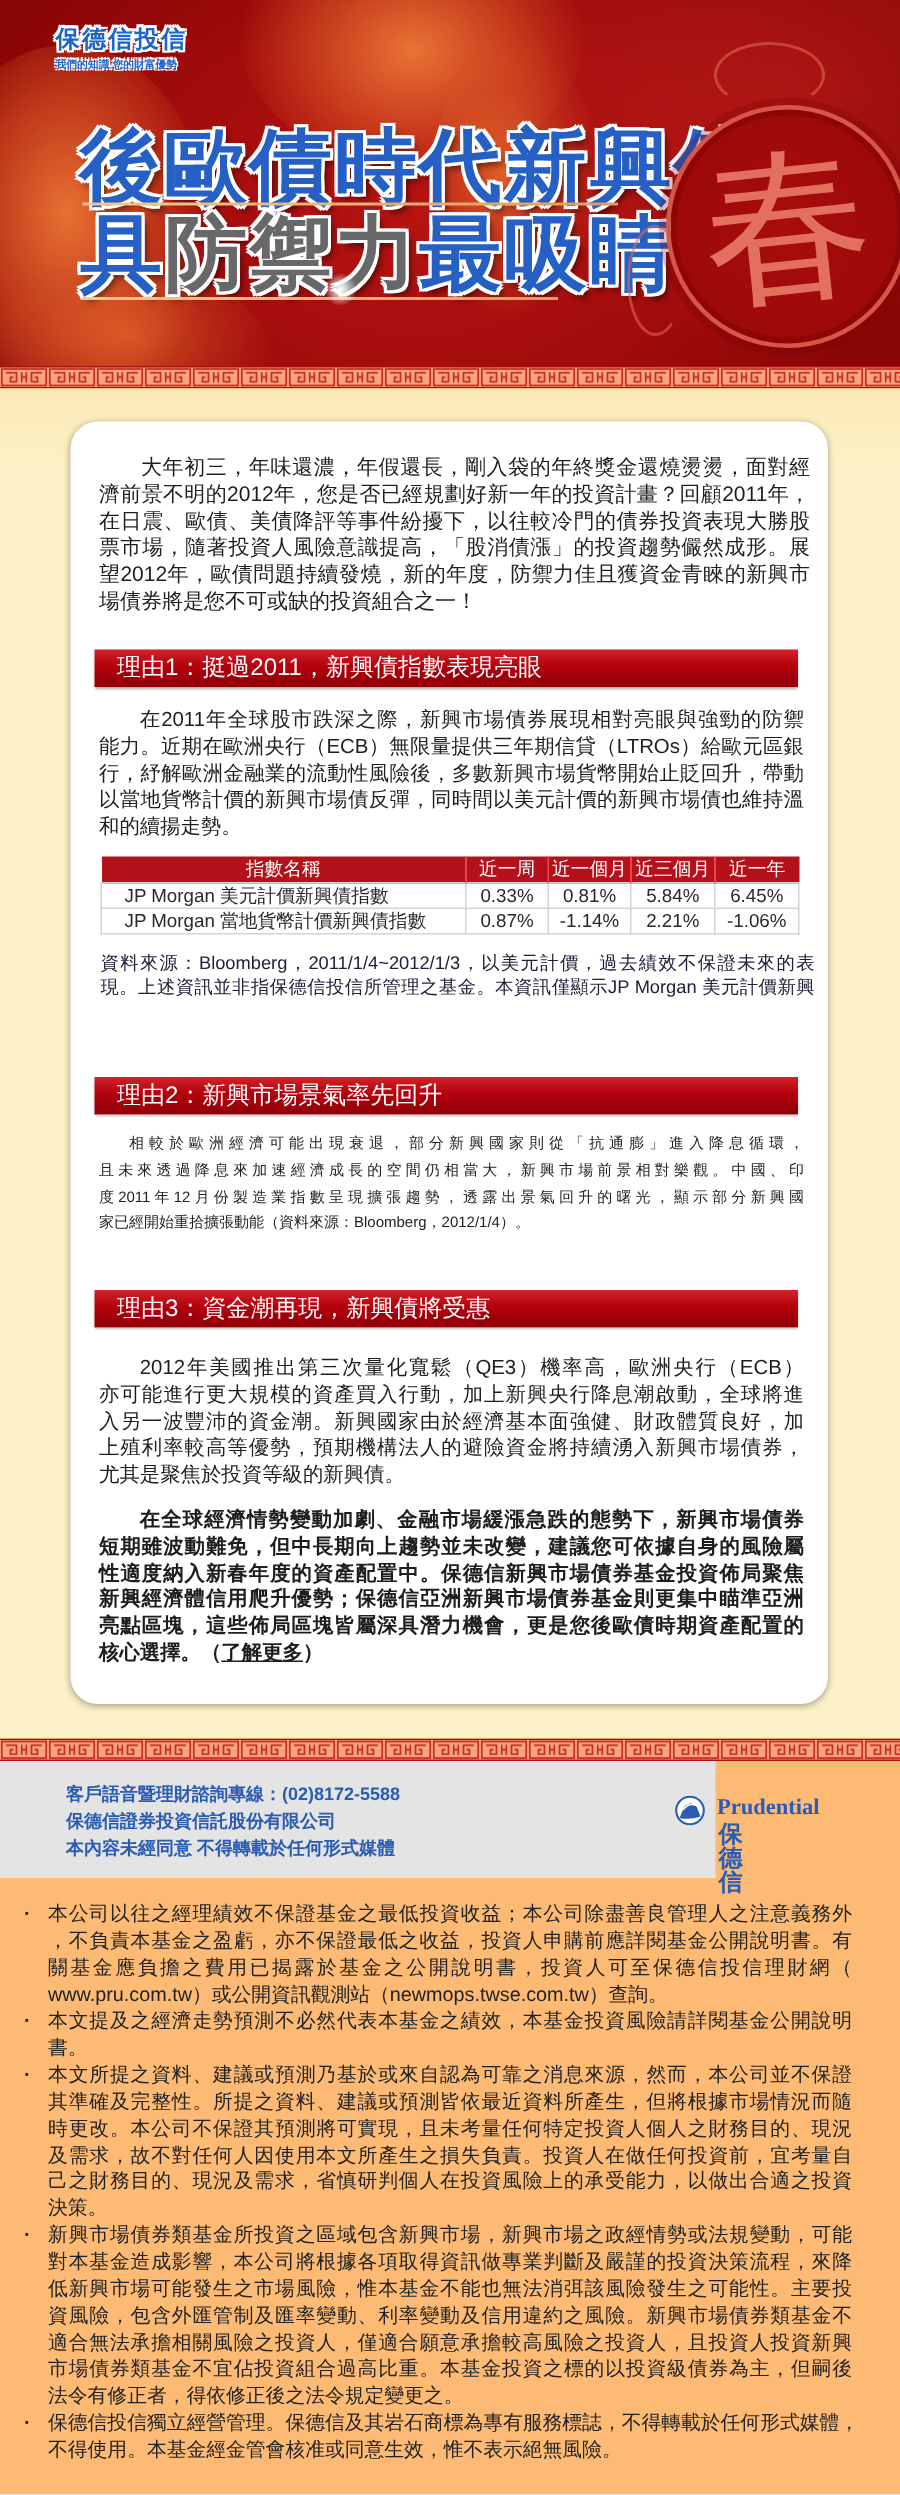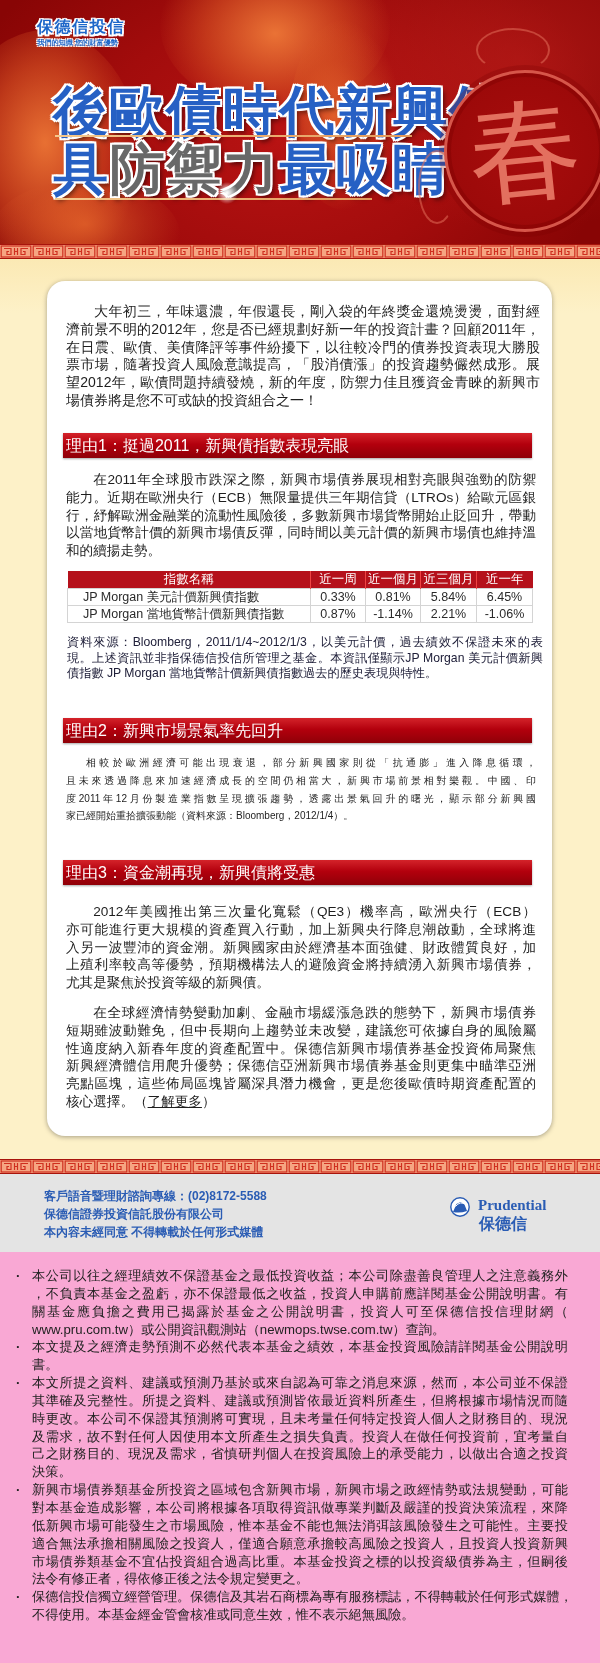--- a/index.html
+++ b/index.html
@@ -1,17 +1,17 @@
 <!DOCTYPE html>
 <html><head>
 <meta charset="utf-8">
 <style>
   html, body { margin:0; padding:0; background:#ffffff; }
   #page { position:relative; width:600px; height:1663px; overflow:hidden;
-          font-family:"Liberation Sans","DejaVu Sans",sans-serif; color:#1e1e1e; background:#f9a8d4; }
+          font-family:"Liberation Sans","DejaVu Sans",sans-serif; color:#1e1e1e; background:#fdba74; }
 
   
   .banner { position:absolute; left:0; top:0; width:600px; height:246px; overflow:hidden;
             background:
               radial-gradient(ellipse 240px 170px at 520px 60px, rgba(196,34,30,0.55) 0%, rgba(196,34,30,0) 100%),
               radial-gradient(ellipse 330px 230px at 280px 140px, #b81313 0%, #a20c0c 55%, #880505 100%); }
   .dragon { position:absolute; border-radius:50%; }
   .dg-a { left:-50px; top:30px;  width:190px; height:250px;
           background:radial-gradient(ellipse at 50% 45%, rgba(246,130,58,0.85) 0%, rgba(226,96,40,0.55) 40%, rgba(200,60,30,0) 72%); }
   .dg-b { left:160px; top:-60px; width:230px; height:170px;
@@ -65,43 +65,43 @@
   .ln.end { text-align-last:left; text-align:left; }
   .ln.ind { text-indent:2em; }
 
   .intro { left:19px; top:22px; width:474px; font-size:14px; }
   .intro .ln, .para .ln { height:17.8px; line-height:17.8px; }
   .para { left:19px; width:470px; font-size:13.6px; }
   .para.narrow { font-size:10px; }
   .r1p { top:190px; }
   .r2p { top:473px; }
   .r3p1 { top:622px; }
-  .r3p2 { top:723px; }
-
-  .bar { position:absolute; left:16px; width:469px; height:25px; box-sizing:border-box; padding-left:3px;
+  .r3p2 { top:723px;font-weight:bold; }
+
+  .bar { position:absolute; left:16px; width:469px; height:25px; box-sizing:border-box; padding-left:15px;
          background:linear-gradient(180deg,#d4232a 0%, #b3000d 45%, #8f0008 100%);
          box-shadow:0 1px 2px rgba(0,0,0,0.35); color:#fff; font-size:16px; line-height:25px; white-space:nowrap; }
   .bar1 { top:152px; }
   .bar2 { top:437px; }
   .bar3 { top:579px; }
 
   .idx { position:absolute; left:20px; top:290px; width:465px; border-collapse:collapse; table-layout:fixed; font-size:12.5px; }
   .idx th { background:#b5111b; color:#fff; font-weight:normal; height:17px; line-height:17px; padding:0;
             border-right:1px solid #ef4444; text-align:center; white-space:nowrap; }
   .idx th:last-child { border-right:none; }
   .idx td { height:16px; line-height:16px; padding:0; border:1px solid #d4d4d4; text-align:center; color:#2a2a2a; white-space:nowrap; }
   .idx td.name { text-align:left; padding-left:15px; }
 
   .note { left:20px; top:354px; width:476px; font-size:12.2px; color:#20203a; }
   .note .ln { height:15.6px; line-height:15.6px; }
 
   .learn-more { color:#1e1e1e; text-decoration:underline; cursor:pointer; }
 
   
-  .contact { position:absolute; left:0; top:1174px; width:600px; height:78px; background:#e4e4e4; }
+  .contact { position:absolute; left:0; top:1174px; width:477px; height:78px; background:#e4e4e4; }
   .contact-info { position:absolute; left:44px; top:13px; font-size:12px; font-weight:bold; color:#2a5cb4; line-height:18px; white-space:nowrap; }
   .brand-icon { position:absolute; left:450px; top:23px; width:20px; height:20px; }
   .brand-en { position:absolute; left:478px; top:22px; font-family:"Liberation Serif",serif; font-weight:bold; font-size:15px; line-height:18px; color:#2a5cb4; }
   .brand-zh { position:absolute; left:479px; top:42px; font-size:16px; font-weight:bold; line-height:16px; color:#2a5cb4; }
 
   
   .disc { position:absolute; left:0; top:1267px; width:600px; font-size:13.2px; color:#222; }
   .disc-item { position:relative; padding-left:32px; }
   .disc-item .ln { width:536px; height:17.85px; line-height:17.85px; }
   .bullet { position:absolute; left:16px; top:0; height:17.85px; line-height:17.85px; font-weight:bold; }
@@ -203,21 +203,20 @@
           <td>-1.14%</td>
           <td>2.21%</td>
           <td>-1.06%</td>
         </tr>
       </tbody>
     </table>
 
     <div class="blk note">
       <span class="ln">資料來源：Bloomberg，2011/1/4~2012/1/3，以美元計價，過去績效不保證未來的表</span>
       <span class="ln">現。上述資訊並非指保德信投信所管理之基金。本資訊僅顯示JP Morgan 美元計價新興</span>
-      <span class="ln end">債指數 JP Morgan 當地貨幣計價新興債指數過去的歷史表現與特性。</span>
     </div>
 
     <div class="bar bar2">理由2：新興市場景氣率先回升</div>
     <div class="blk para narrow r2p">
       <span class="ln ind">相較於歐洲經濟可能出現衰退，部分新興國家則從「抗通膨」進入降息循環，</span>
       <span class="ln">且未來透過降息來加速經濟成長的空間仍相當大，新興市場前景相對樂觀。中國、印</span>
       <span class="ln">度2011年12月份製造業指數呈現擴張趨勢，透露出景氣回升的曙光，顯示部分新興國</span>
       <span class="ln end">家已經開始重拾擴張動能（資料來源：Bloomberg，2012/1/4）。</span>
     </div>
 
@@ -289,20 +288,21 @@
       <span class="ln">時更改。本公司不保證其預測將可實現，且未考量任何特定投資人個人之財務目的、現況</span>
       <span class="ln">及需求，故不對任何人因使用本文所產生之損失負責。投資人在做任何投資前，宜考量自</span>
       <span class="ln">己之財務目的、現況及需求，省慎研判個人在投資風險上的承受能力，以做出合適之投資</span>
       <span class="ln end">決策。</span>
     </div>
     <div class="disc-item">
       <span class="bullet">·</span>
       <span class="ln">新興市場債券類基金所投資之區域包含新興市場，新興市場之政經情勢或法規變動，可能</span>
       <span class="ln">對本基金造成影響，本公司將根據各項取得資訊做專業判斷及嚴謹的投資決策流程，來降</span>
       <span class="ln">低新興市場可能發生之市場風險，惟本基金不能也無法消弭該風險發生之可能性。主要投</span>
+      <span class="ln">資風險，包含外匯管制及匯率變動、利率變動及信用違約之風險。新興市場債券類基金不</span>
       <span class="ln">適合無法承擔相關風險之投資人，僅適合願意承擔較高風險之投資人，且投資人投資新興</span>
       <span class="ln">市場債券類基金不宜佔投資組合過高比重。本基金投資之標的以投資級債券為主，但嗣後</span>
       <span class="ln end">法令有修正者，得依修正後之法令規定變更之。</span>
     </div>
     <div class="disc-item">
       <span class="bullet">·</span>
       <span class="ln">保德信投信獨立經營管理。保德信及其岩石商標為專有服務標誌，不得轉載於任何形式媒體，</span>
       <span class="ln end">不得使用。本基金經金管會核准或同意生效，惟不表示絕無風險。</span>
     </div>
   </section>

